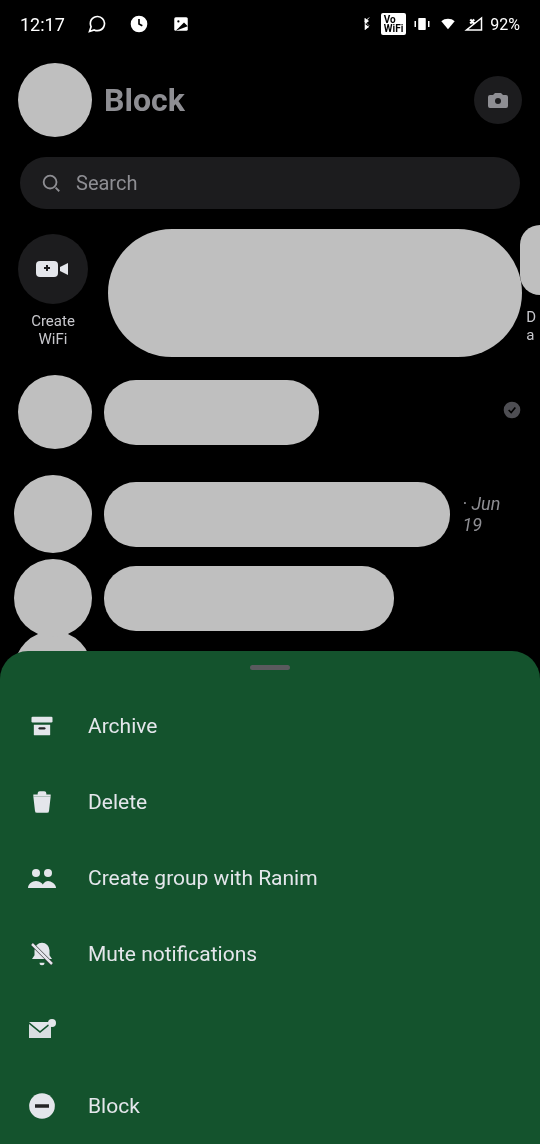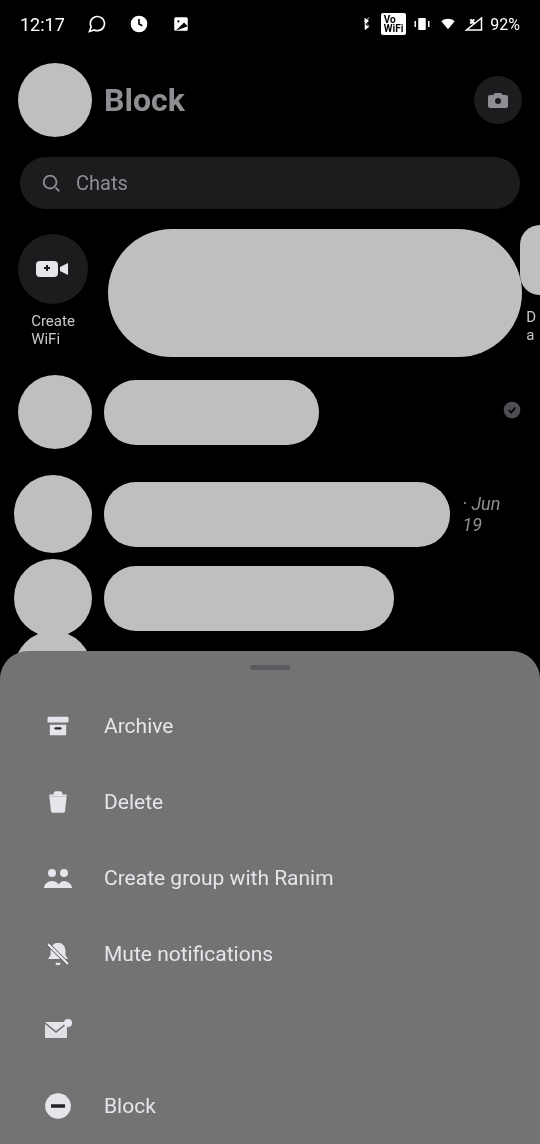--- a/index.html
+++ b/index.html
@@ -121,20 +121,21 @@
       height: 70px;
       border-radius: 50%;
       background: #1c1c1e;
       display: flex;
       align-items: center;
       justify-content: center;
     }
     .create-room-label {
       color: #c7c7cc;
       font-size: 15px;
+      text-align: center;
       line-height: 18px;
     }
     .room-pill {
       flex: 1;
       height: 128px;
       background: #bfbfbf;
       border-radius: 64px;
       margin-top: -5px;
     }
     .partial-avatar {
@@ -214,23 +215,23 @@
       margin-left: 14px;
       margin-top: -14px;
     }
     
     
     .bottom-sheet {
       position: absolute;
       left: 0;
       right: 0;
       bottom: 0;
-      background: #737373;
+      background: #14532d;
       border-radius: 28px 28px 0 0;
-      padding: 14px 16px 0;
+      padding: 14px 0 0;
     }
     .sheet-handle {
       width: 40px;
       height: 5px;
       background: #5a5a5e;
       border-radius: 3px;
       margin: 0 auto 18px;
     }
     .sheet-item {
       display: flex;
@@ -315,21 +316,21 @@
         <circle cx="12" cy="13" r="3" fill="#1c1c1e"></circle>
       </svg>
   </div>
 </div>
 
 <div class="search-bar">
   <svg width="22" height="22" viewBox="0 0 24 24" fill="none" stroke="currentColor" stroke-width="2">
       <circle cx="11" cy="11" r="7"></circle>
       <line x1="21" y1="21" x2="17" y2="17"></line>
     </svg>
-  <span class="search-text">Chats</span>
+  <span class="search-text">Search</span>
 </div>
 
 <div class="room-row">
   <div class="create-room-item">
     <div class="create-room-btn">
       <svg width="34" height="24" viewBox="0 0 34 24" fill="#e4e6eb">
           <rect x="0" y="4" width="22" height="16" rx="4"></rect>
           <path d="M24 10l8-4v12l-8-4z"></path>
           <rect x="8" y="10" width="6" height="2" fill="#1c1c1e"></rect>
           <rect x="10" y="8" width="2" height="6" fill="#1c1c1e"></rect>

